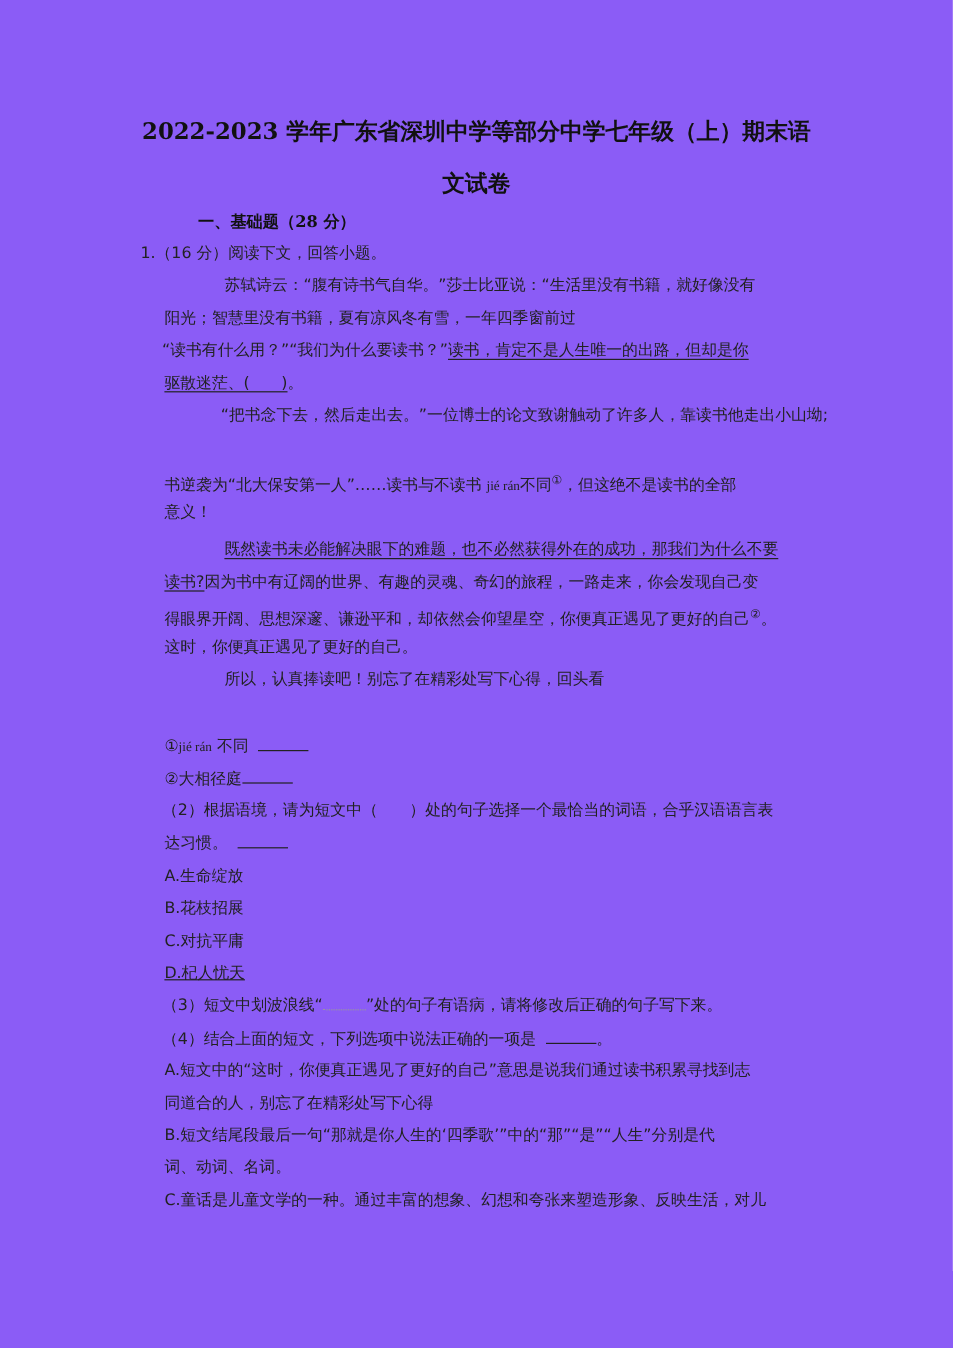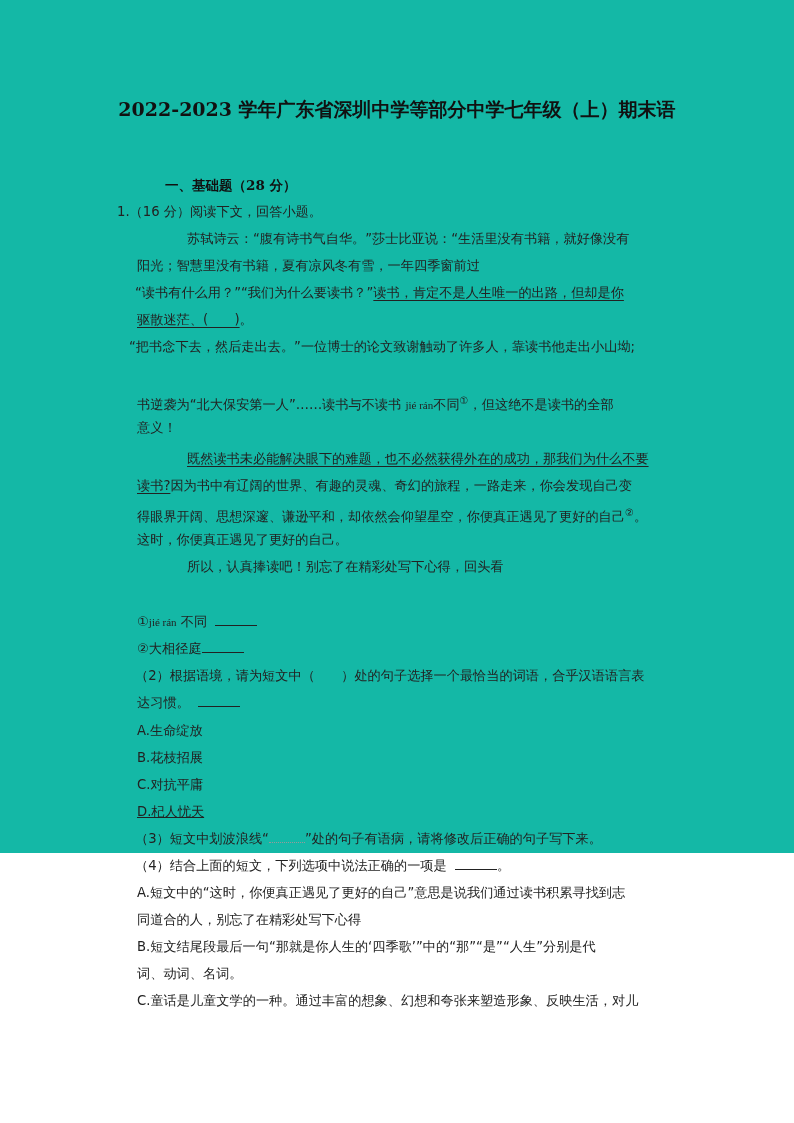--- a/index.html
+++ b/index.html
@@ -1,17 +1,17 @@
 <!DOCTYPE html>
 <html><head>
   <meta charset="utf-8">
   <style>
     html, body { margin: 0; padding: 0; background: #ffffff; }
     body { width: 794px; height: 1123px; position: relative; overflow: hidden; color: #111; }
-    .page { position: absolute; left: 0; top: 0; width: 794px; height: 853px; background: #14b8a6; }
+    .page { position: absolute; left: 0; top: 0; width: 794px; height: 1123px; background: #8b5cf6; }
     .title {
       position: absolute; left: 112px; width: 570px; text-align: center;
       font-family: "DejaVu Serif", "Liberation Serif", serif; font-weight: bold;
       font-size: 19px; color: #111; letter-spacing: 0px; white-space: nowrap;
     }
     .t1 { top: 97px; }
     .t2 { top: 140px; }
     .line {
       position: absolute; left: 117px; width: 570px; white-space: nowrap;
       font-family: "DejaVu Sans", "Liberation Sans", sans-serif; font-size: 13.2px; color: #222;
@@ -23,36 +23,37 @@
     .wavy { display: inline-block; width: 36px; border-bottom: 1px dotted #999; height: 10px; vertical-align: baseline; }
     .sup { font-size: 10px; vertical-align: super; }
     .pinyin { font-family: "Liberation Serif", serif; font-size: 11px; }
   </style>
 </head>
 <body>
 
 <div class="page">
 
   <div class="title t1">2022-2023 学年广东省深圳中学等部分中学七年级（上）期末语</div>
+  <div class="title t2">文试卷</div>
 
   <div class="line section" style="top:176px;">一、基础题（28 分）</div>
 
   <div class="line" style="top:203px;">1.（16 分）阅读下文，回答小题。</div>
 
   <div class="line" style="top:230px; left:187px;">苏轼诗云：“腹有诗书气自华。”莎士比亚说：“生活里没有书籍，就好像没有</div>
   <div class="line" style="top:257px; left:137px;">阳光；智慧里没有书籍，夏有凉风冬有雪，一年四季窗前过</div>
 
   <div class="line" style="top:284px; left:135px;">
     <span>“读书有什么用？”“我们为什么要读书？”</span><span class="u">读书，肯定不是人生唯一的出路，但却是你</span>
   </div>
   <div class="line" style="top:311px; left:137px;">
     <span class="u">驱散迷茫、(　　)</span><span>。</span>
   </div>
 
-  <div class="line" style="top:338px; left:129px;">“把书念下去，然后走出去。”一位博士的论文致谢触动了许多人，靠读书他走出小山坳;</div>
+  <div class="line" style="top:338px; left:152px;text-align:center;">“把书念下去，然后走出去。”一位博士的论文致谢触动了许多人，靠读书他走出小山坳;</div>
   <div class="line" style="top:392px; left:137px;">
     <span>书逆袭为“北大保安第一人”……读书与不读书</span>
     <span class="pinyin">jié rán</span><span>不同</span><span class="sup">①</span><span>，但这绝不是读书的全部</span>
   </div>
   <div class="line" style="top:419px; left:137px;">意义！</div>
 
   <div class="line u" style="top:450px; left:187px;">既然读书未必能解决眼下的难题，也不必然获得外在的成功，那我们为什么不要</div>
   <div class="line" style="top:477px; left:137px;">
     <span class="u">读书?</span><span>因为书中有辽阔的世界、有趣的灵魂、奇幻的旅程，一路走来，你会发现自己变</span>
   </div>

